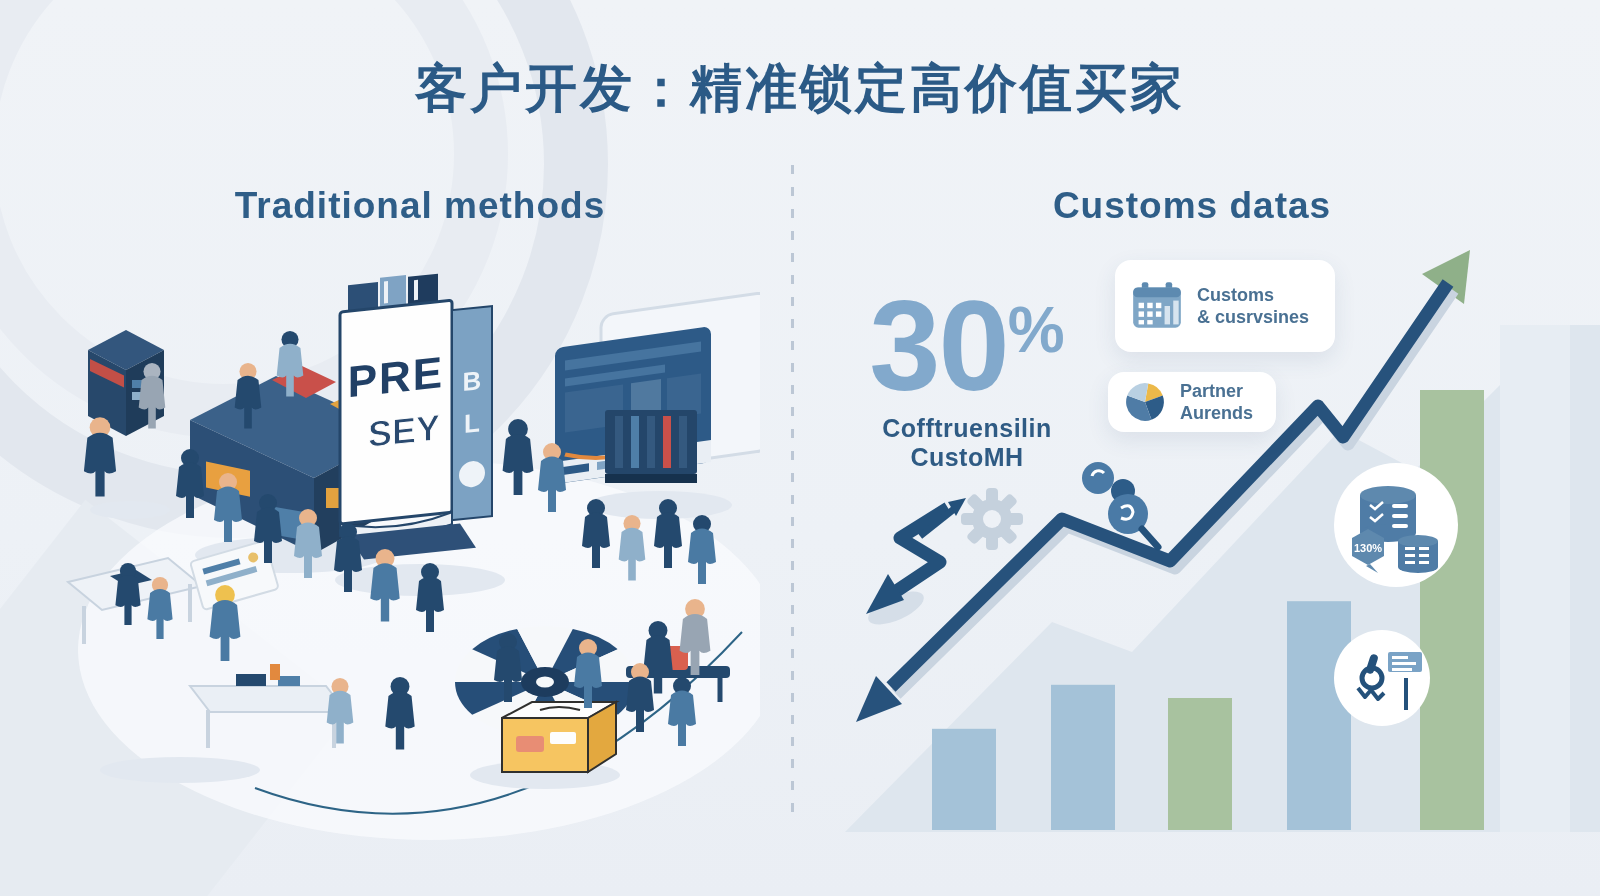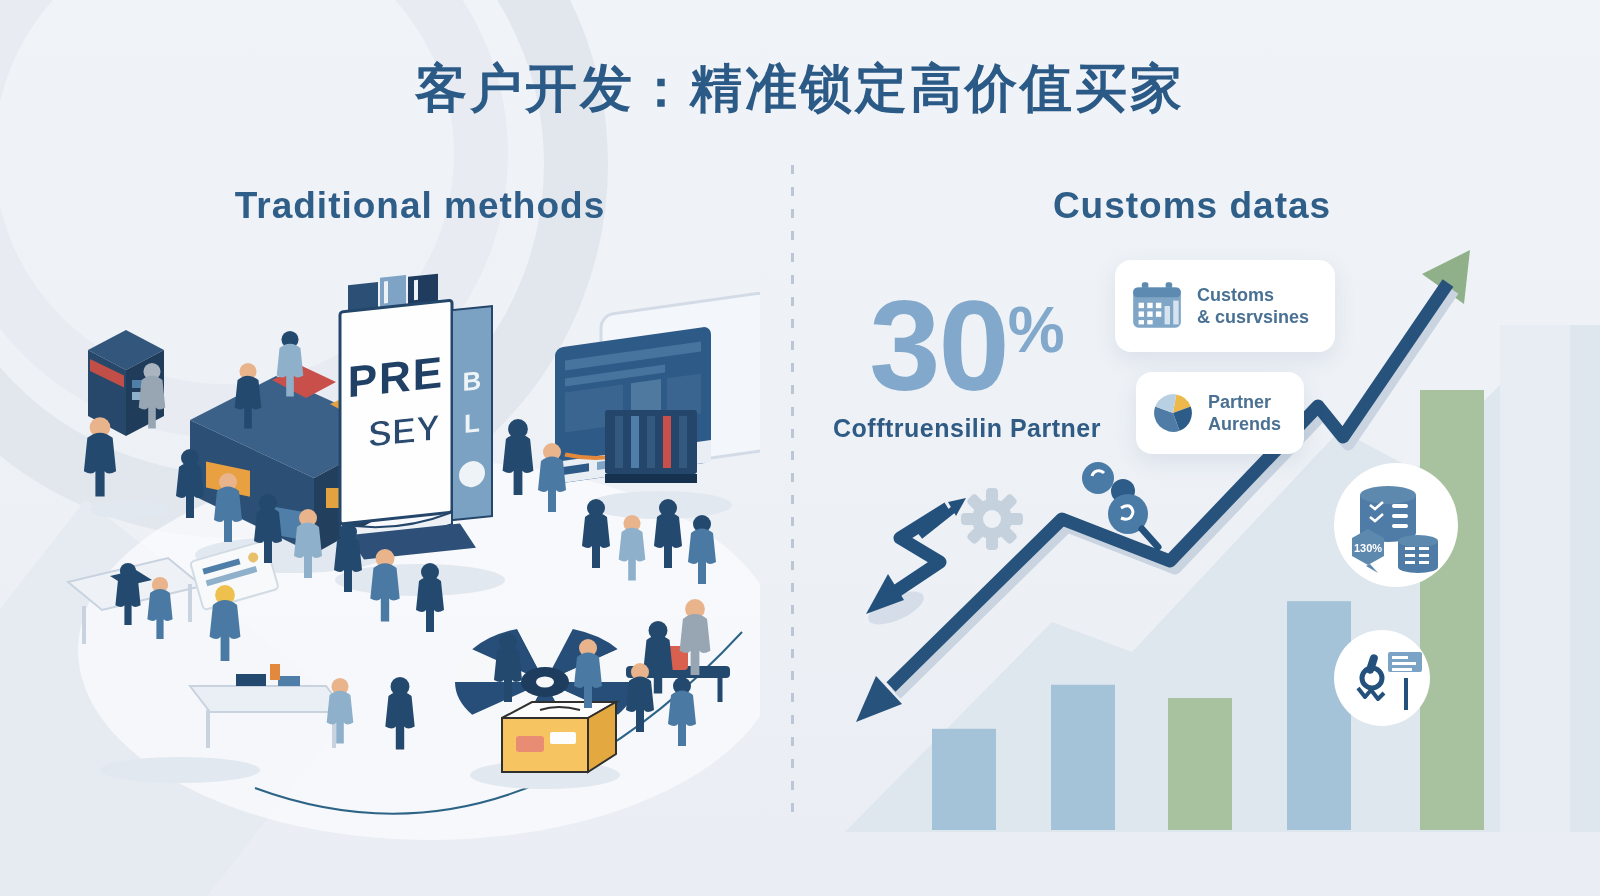--- a/index.html
+++ b/index.html
@@ -18,21 +18,21 @@
   .heading-right{left:952px;top:185px;width:480px;}
   .divider{left:791px;top:165px;width:3px;height:650px;background:repeating-linear-gradient(180deg,#bcc7d5 0 9px,transparent 9px 22px);}
   
   .stat{left:832px;top:282px;width:270px;text-align:center;color:#82a9cc;}
   .stat-value{font-size:128px;font-weight:700;line-height:1;letter-spacing:-2px;margin-top:43px;}
   .stat-pct{font-size:64px;font-weight:700;vertical-align:38px;letter-spacing:0;}
   .stat-label{margin-top:4px;font-size:25px;font-weight:600;color:#2f5b84;letter-spacing:.5px;}
   
   .card{background:#ffffff;border-radius:16px;box-shadow:0 8px 22px rgba(45,75,115,.10);display:flex;align-items:center;gap:14px;padding:0 16px;box-sizing:border-box;}
   .card1{left:1115px;top:260px;width:220px;height:92px;}
-  .card2{left:1108px;top:372px;width:168px;height:82px;margin-left:28px;}
+  .card2{left:1108px;top:372px;width:168px;height:60px;}
   .card-label{font-size:18px;font-weight:600;color:#4a7193;line-height:1.25;}
   svg text{font-family:"Liberation Sans",sans-serif;}
 </style>
 </head>
 <body>
 
 <div class="canvas">
 
   <div class="abs ring ring1"></div>
   <div class="abs ring ring2"></div>
@@ -386,21 +386,21 @@
         <circle cx="-10" cy="0" r="10" fill="none" stroke="#24517b" stroke-width="5"></circle>
         <path d="M -24 10 l 7 9 l 6 -7 l 7 9 l 6 -6" fill="none" stroke="#24517b" stroke-width="4" stroke-linejoin="round"></path>
       </g>
     </g>
   </svg>
 
   <div class="abs stat">
     <div>
       <span class="stat-value">30</span><span class="stat-pct">%</span>
     </div>
-    <div class="stat-label">Cofftruensilin Partner</div>
+    <div class="stat-label">Cofftruensilin CustoMH</div>
   </div>
 
   <div class="abs card card1">
     <svg width="52" height="48" viewBox="0 0 48 44">
       <rect x="10" y="0" width="6" height="10" rx="2" fill="#5d8ab0"></rect>
       <rect x="32" y="0" width="6" height="10" rx="2" fill="#5d8ab0"></rect>
       <rect x="2" y="5" width="44" height="37" rx="5" fill="#7fa6c6"></rect>
       <rect x="2" y="5" width="44" height="9" rx="4" fill="#5d8ab0"></rect>
       <rect x="7" y="19" width="5" height="5" fill="#ffffff"></rect>
         <rect x="15" y="19" width="5" height="5" fill="#ffffff"></rect>

